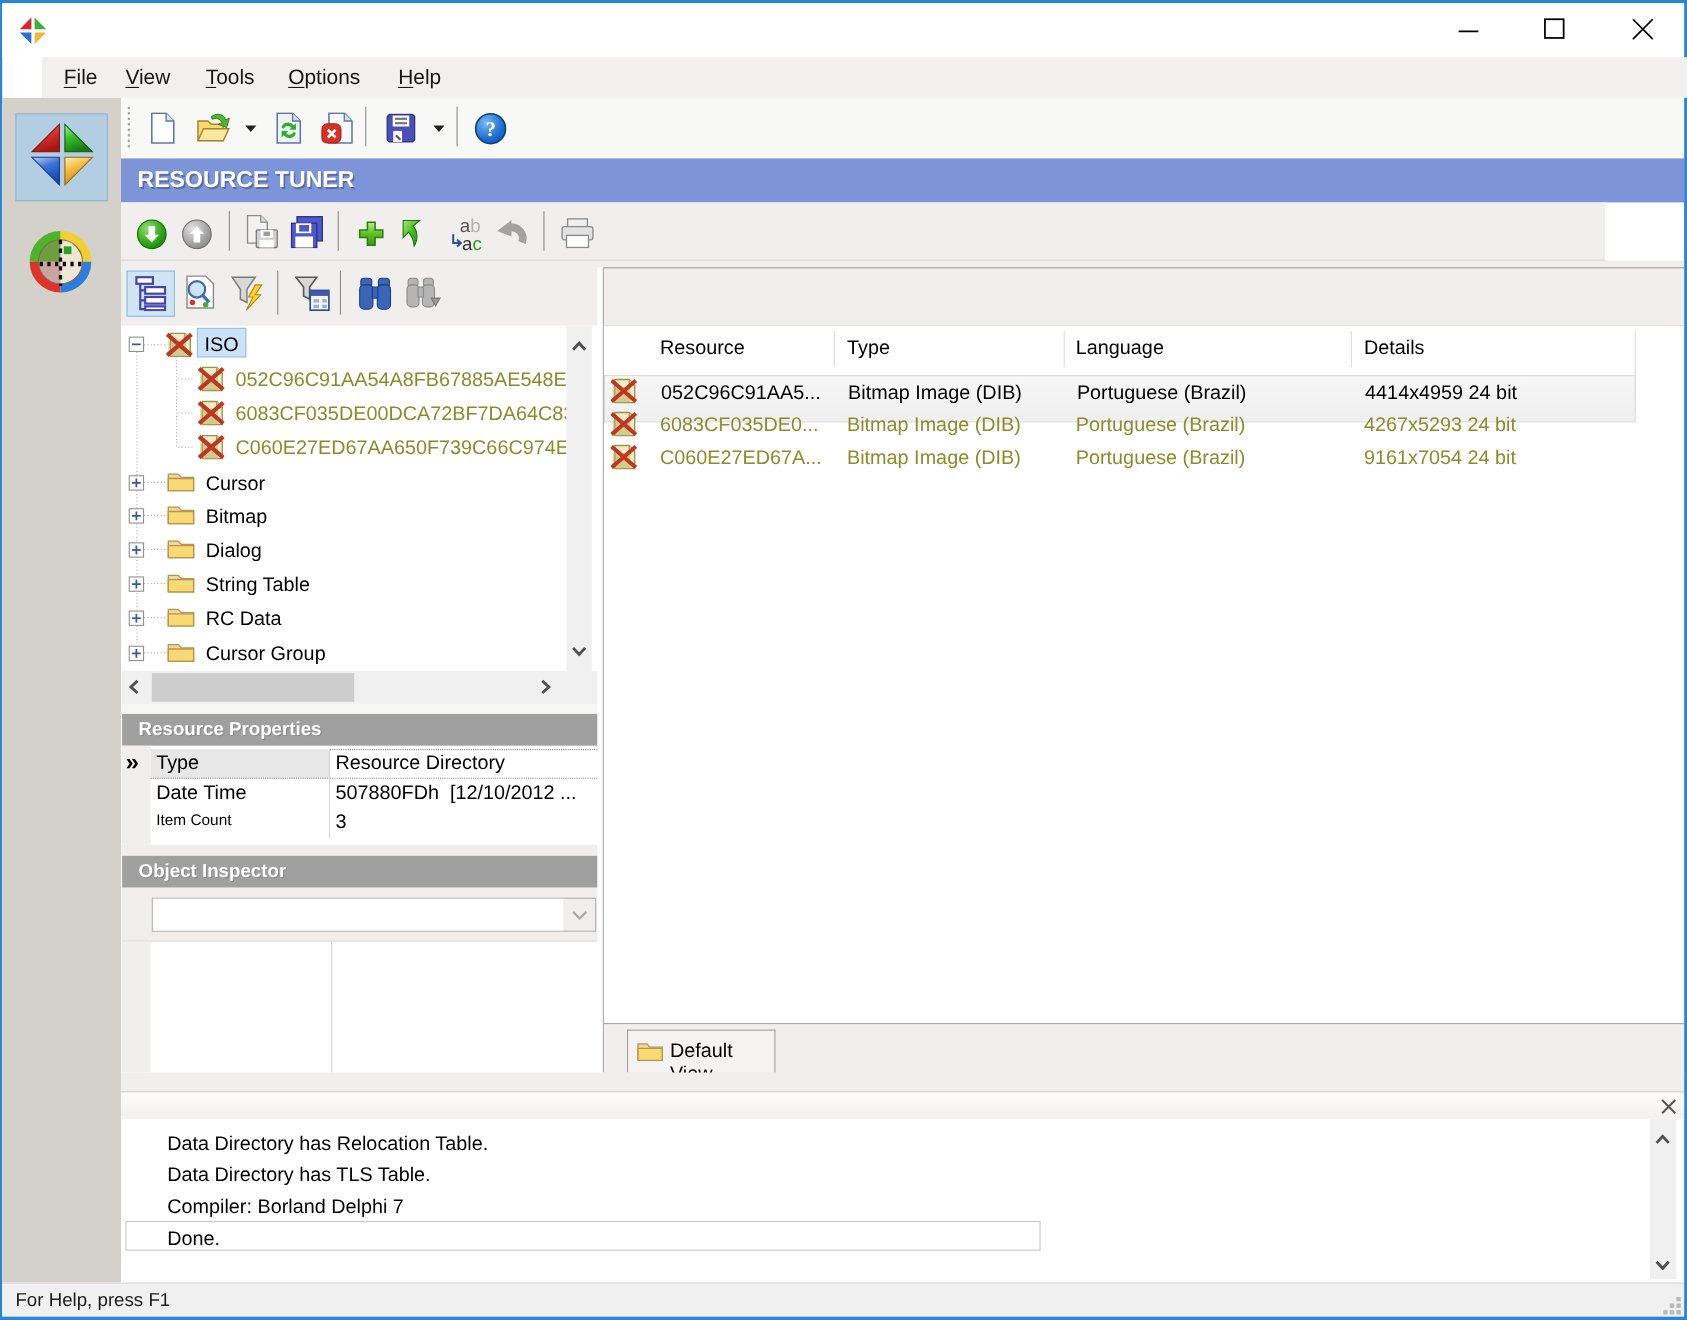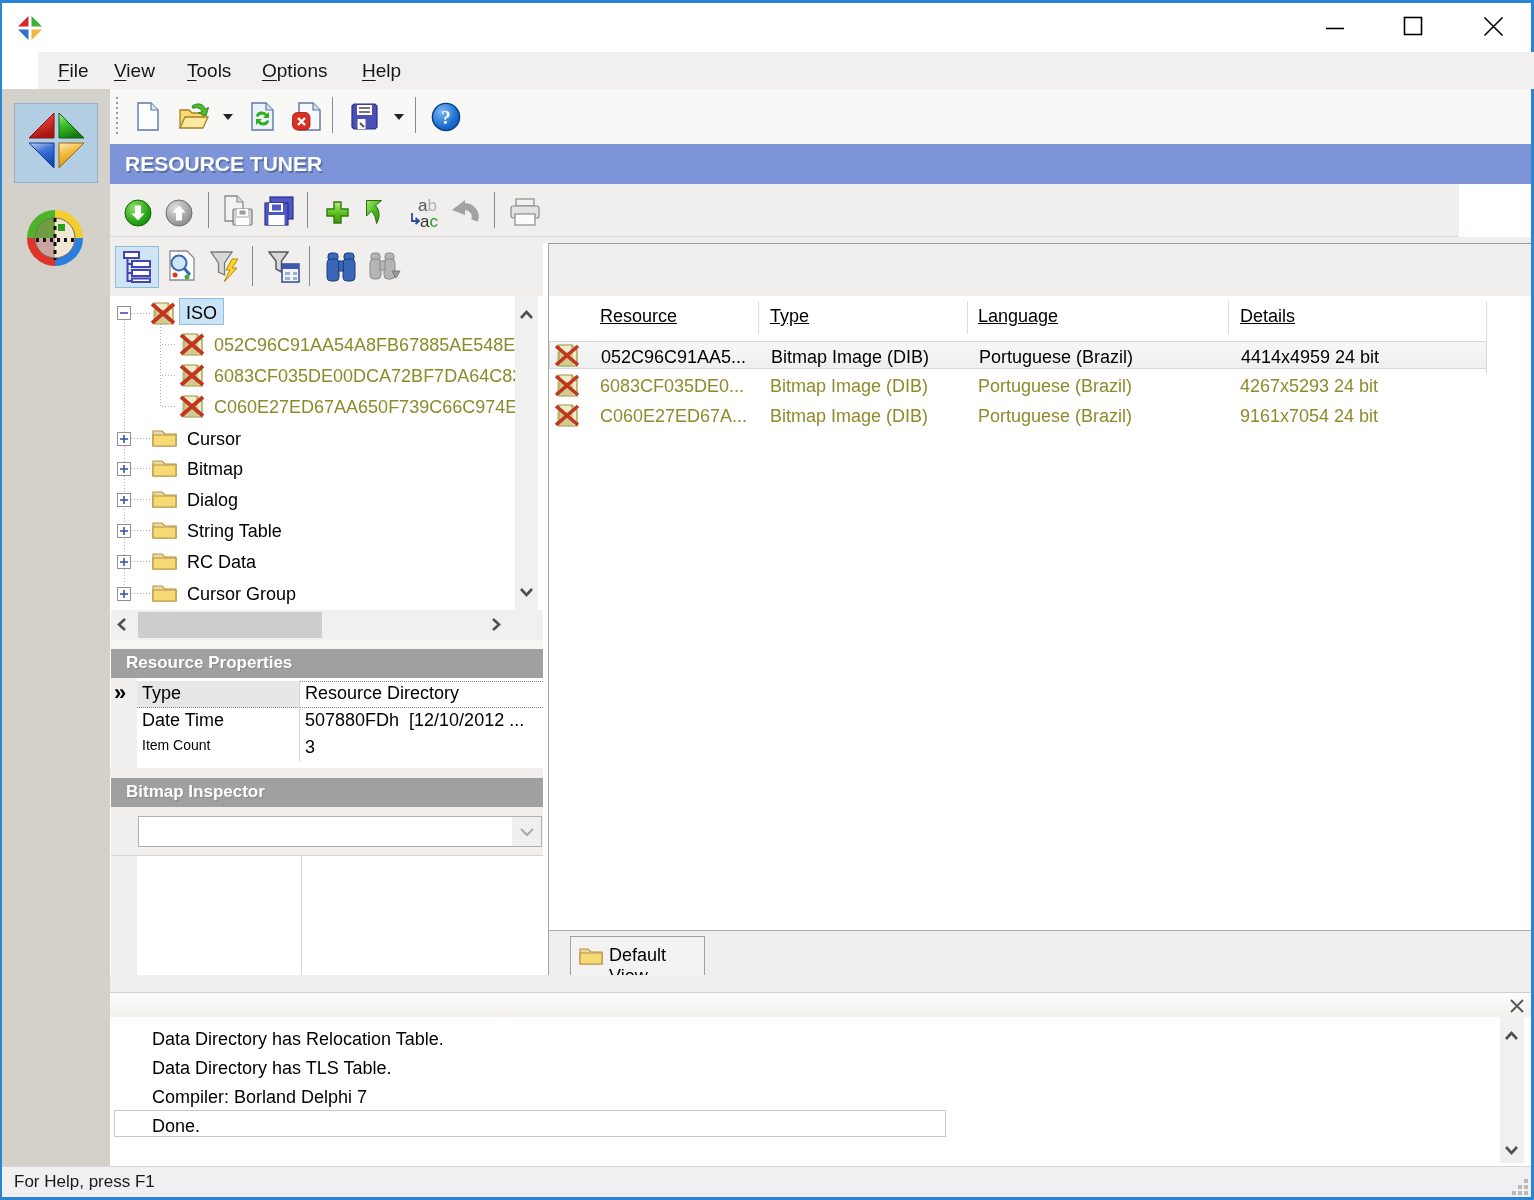--- a/index.html
+++ b/index.html
@@ -28,21 +28,21 @@
   .sb-track{background:#f0f0f0;position:absolute;}
   .sb-thumb{background:#cdcdcd;position:absolute;}
   
   .hdrbar{position:absolute;left:111px;width:432px;height:29px;background:#a0a0a0;}
   .hdrbar span{position:absolute;left:15px;top:4px;color:#fff;font-weight:bold;font-size:17px;text-shadow:1px 1px 0 #8a8a8a;}
   #propgrid{position:absolute;left:111px;top:678px;width:432px;height:90px;background:#fff;}
   #oi-area{position:absolute;left:111px;top:807px;width:432px;height:49px;background:#f0efed;}
   #oi-grid{position:absolute;left:111px;top:855px;width:432px;height:120px;background:#fff;border-top:1px solid #d5d5d5;box-sizing:border-box;}
   
   #listpanel{position:absolute;left:549px;top:296px;width:982px;height:634px;background:#fff;}
-  .lv-hdr{position:absolute;top:10px;font-size:18px;color:#000;text-decoration:underline;}
+  .lv-hdr{position:absolute;top:10px;font-size:18px;color:#000;}
   .lv-div{position:absolute;top:5px;width:1px;height:33px;background:#dcdcdc;}
   .lrow{position:absolute;left:0;width:940px;height:30px;font-size:18px;}
   .lcell{position:absolute;top:5px;white-space:pre;}
   #tabbar{position:absolute;left:549px;top:930px;width:982px;height:45px;background:#f0efed;border-top:1px solid #a9a9a9;}
   #tab1{position:absolute;left:21px;top:5px;width:135px;height:39px;background:#f4f3f2;border:1px solid #a0a0a0;border-bottom:none;box-sizing:border-box;}
   #tab1 span{position:absolute;left:38px;top:8px;font-size:18px;color:#000;}
   
   #logband{position:absolute;left:110px;top:975px;width:1421px;height:42px;background:#f0efed;}
   #log{position:absolute;left:110px;top:1017px;width:1421px;height:149px;background:#fff;}
   .logline{position:absolute;left:42px;font-size:18px;color:#000;white-space:pre;}
@@ -446,21 +446,21 @@
   <div class="abs" style="left:3px;top:2px;font-size:22px;font-weight:bold;color:#000;letter-spacing:-4px;">»</div>
   <div class="abs" style="left:31px;top:5px;font-size:18px;color:#000;">Type</div>
   <div class="abs" style="left:194px;top:5px;font-size:18px;color:#000;">Resource Directory</div>
   <div class="abs" style="left:31px;top:32px;font-size:18px;color:#000;">Date Time</div>
   <div class="abs" style="left:194px;top:32px;font-size:18px;color:#000;white-space:pre;">507880FDh  [12/10/2012 ...</div>
   <div class="abs" style="left:31px;top:59px;font-size:14px;color:#000;">Item Count</div>
   <div class="abs" style="left:194px;top:59px;font-size:18px;color:#000;">3</div>
 </div>
 <div class="abs" style="left:110px;top:768px;width:433px;height:10px;background:#f0efed;"></div>
 <div class="hdrbar" style="top:778px">
-    <span>Bitmap Inspector</span>
+    <span>Object Inspector</span>
   </div>
 <div id="oi-area">
   <div class="abs" style="left:27px;top:9px;width:404px;height:31px;border:1px solid #b0b0b0;background:#f0efed;box-sizing:border-box;"></div>
   <div class="abs" style="left:28px;top:10px;width:373px;height:29px;background:#fff;"></div>
   <svg class="abs" style="left:408px;top:20px" width="16" height="10" viewBox="0 0 16 10">
       <path d="M2 2 L8 8 L14 2" fill="none" stroke="#a8a8a8" stroke-width="2"></path>
     </svg>
 </div>
 <div id="oi-grid">
   <div class="abs" style="left:0;top:0;width:26px;height:119px;background:#f0efed;"></div>
@@ -469,21 +469,21 @@
 
 <div id="listpanel">
   <span class="lv-hdr" style="left:51px">Resource</span>
   <span class="lv-hdr" style="left:221px">Type</span>
   <span class="lv-hdr" style="left:429px">Language</span>
   <span class="lv-hdr" style="left:691px">Details</span>
   <div class="lv-div" style="left:209px"></div>
   <div class="lv-div" style="left:418px"></div>
   <div class="lv-div" style="left:679px"></div>
   <div class="lv-div" style="left:937px;height:73px;"></div>
-  <div class="lrow" style="top:45px;width:938px;height:28px;background:linear-gradient(#f7f7f7,#efefef);border:1px solid #d9d9d9;box-sizing:border-box;">
+  <div class="lrow" style="top:45px;width:938px;height:43px;background:linear-gradient(#f7f7f7,#efefef);border:1px solid #d9d9d9;box-sizing:border-box;">
     <span class="lcell" style="left:51px;color:#000">052C96C91AA5...</span>
     <span class="lcell" style="left:221px;color:#000">Bitmap Image (DIB)</span>
     <span class="lcell" style="left:429px;color:#000">Portuguese (Brazil)</span>
     <span class="lcell" style="left:691px;color:#000">4414x4959 24 bit</span>
   </div>
   <div class="lrow" style="top:75px;">
     <span class="lcell olive" style="left:51px">6083CF035DE0...</span>
     <span class="lcell olive" style="left:221px">Bitmap Image (DIB)</span>
     <span class="lcell olive" style="left:429px">Portuguese (Brazil)</span>
     <span class="lcell olive" style="left:691px">4267x5293 24 bit</span>

